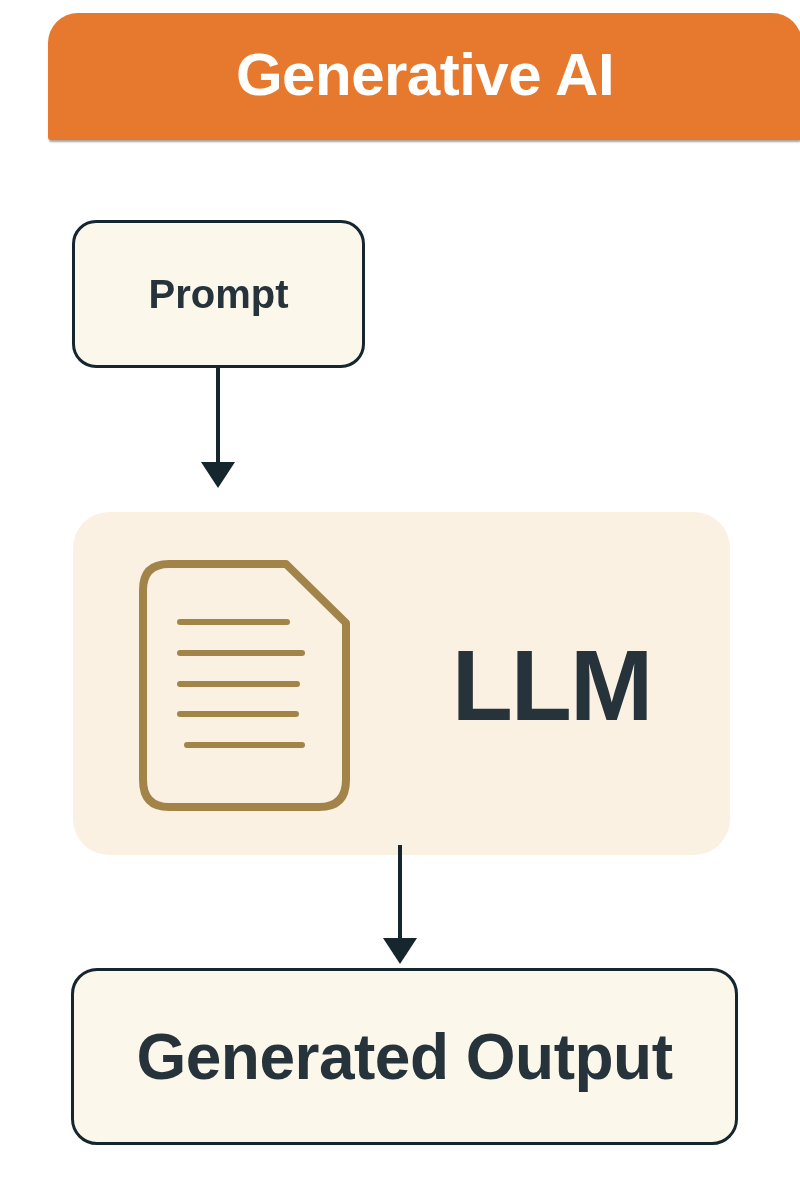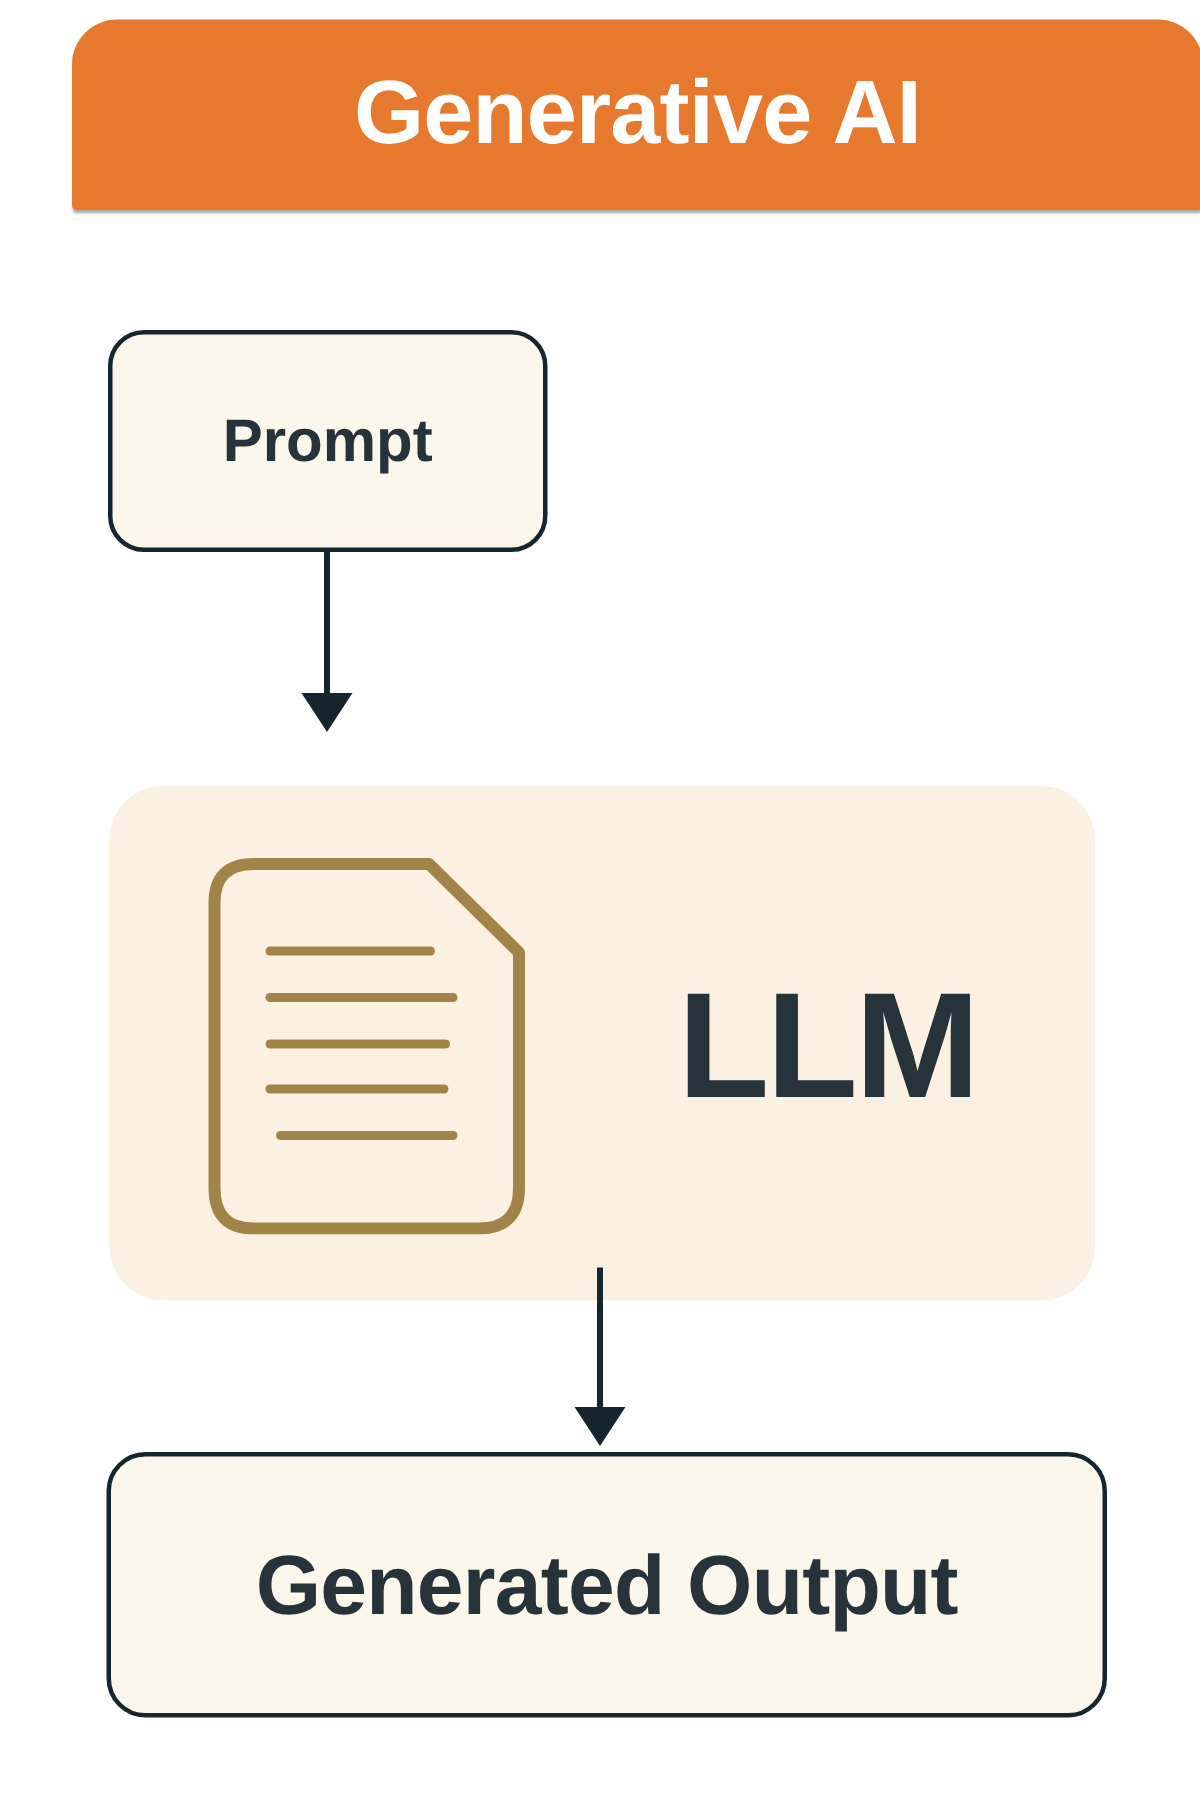--- a/index.html
+++ b/index.html
@@ -48,21 +48,21 @@
     left: 72px; top: 220px;
     width: 293px; height: 148px;
     border: 3px solid var(--ink);
     border-radius: 24px;
   }
   .node-prompt .label {
     color: var(--text);
     font-size: 40px; font-weight: 700;
   }
   .node-llm {
-    left: 73px; top: 524px;
+    left: 73px; top: 512px;
     width: 657px; height: 343px;
     background: var(--cream);
     border-radius: 36px;
     justify-content: flex-start;
   }
   .doc-icon {
     position: absolute;
     left: 65px; top: 47px;
     width: 213px; height: 252px;
     color: var(--gold);
@@ -79,21 +79,21 @@
     padding-top: 4px;
   }
   .node-output {
     left: 71px; top: 968px;
     width: 667px; height: 177px;
     border: 3.5px solid var(--ink);
     border-radius: 26px;
   }
   .node-output .label {
     color: var(--text);
-    font-size: 56px; font-weight: 700;
+    font-size: 64px; font-weight: 700;
     letter-spacing: -0.5px;
   }
 
   
   .arrow { position: absolute; }
   .arrow .shaft {
     position: absolute;
     width: 4px;
     background: var(--ink);
   }

